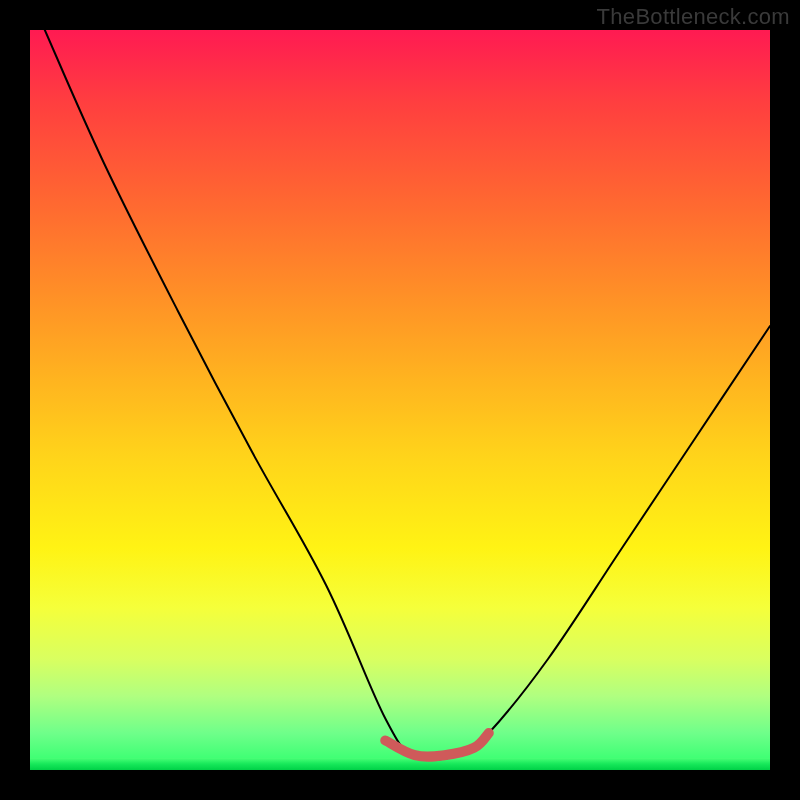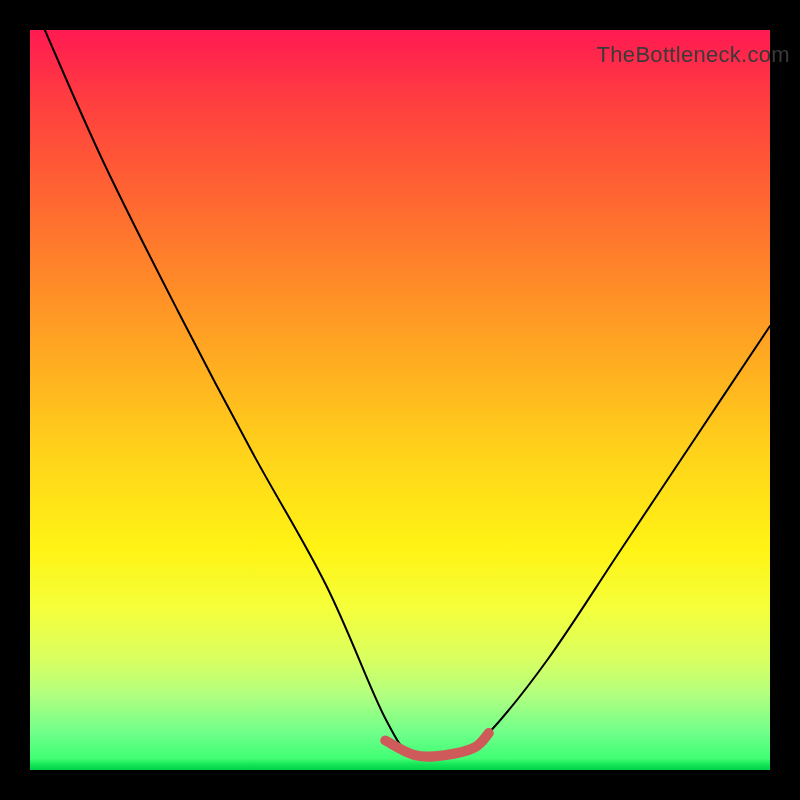--- a/index.html
+++ b/index.html
@@ -20,21 +20,20 @@
   .watermark {
     position: absolute;
     top: 4px;
     right: 10px;
     color: #3a3a3a;
     font-size: 22px;
     font-weight: 500;
     letter-spacing: 0.3px;
     z-index: 10;
     user-select: none;
-    margin-top: 38px;
   }
   .plot-area {
     position: absolute;
     top: 30px;
     left: 30px;
     width: 740px;
     height: 740px;
     overflow: hidden;
   }
   .gradient-bg {

